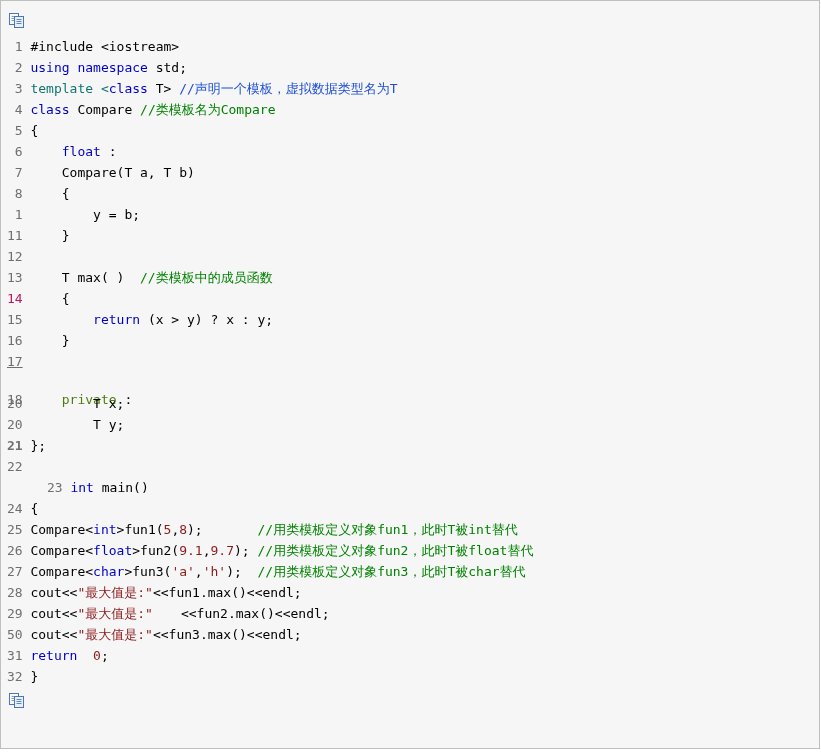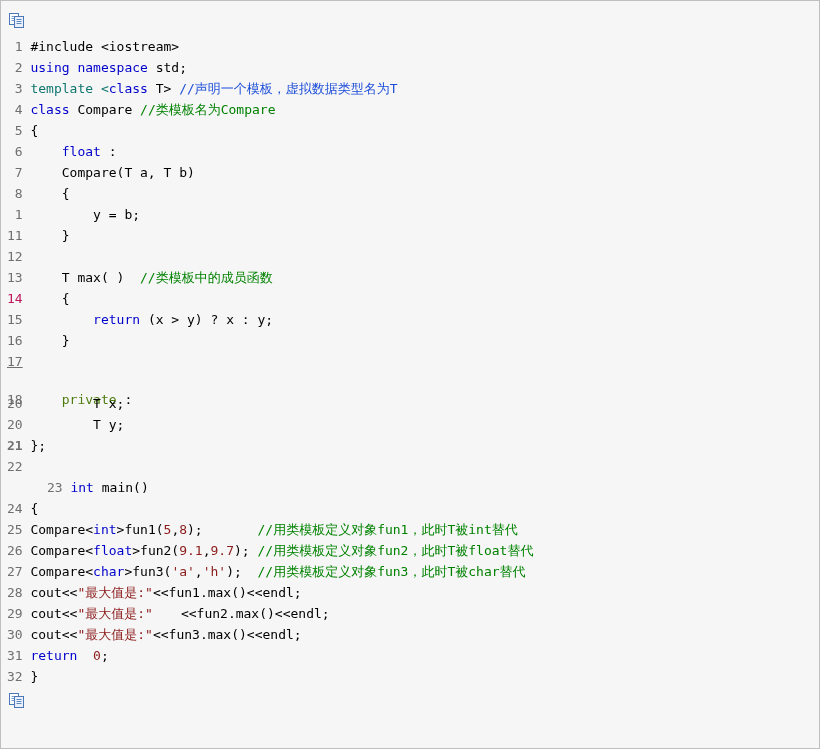--- a/index.html
+++ b/index.html
@@ -91,21 +91,21 @@
       <div class="code-line"><span class="ln" style="color: rgb(111, 111, 111);">20</span><span class="ct"> </span><span class="ct" style="color: rgb(0, 0, 0);">        T y;</span></div>
       <div class="code-line"><span class="ln" style="color: rgb(111, 111, 111); font-weight: bold;">21</span><span class="ct"> </span><span class="ct" style="color: rgb(0, 0, 0);">};</span></div>
       <div class="code-line"><span class="ln" style="color: rgb(111, 111, 111);">22</span><span class="ct"> </span></div>
       <div class="code-line"><span class="ln" style="color: rgb(111, 111, 111); margin-left: 40px;">23</span><span class="ct"> </span><span class="ct" style="color: rgb(0, 0, 204);">int</span><span class="ct" style="color: rgb(0, 0, 0);"> main()</span></div>
       <div class="code-line"><span class="ln" style="color: rgb(111, 111, 111);">24</span><span class="ct"> </span><span class="ct" style="color: rgb(0, 0, 0);">{</span></div>
       <div class="code-line"><span class="ln" style="color: rgb(111, 111, 111);">25</span><span class="ct"> </span><span class="ct" style="color: rgb(0, 0, 0);">Compare&lt;</span><span class="ct" style="color: rgb(0, 0, 204);">int</span><span class="ct" style="color: rgb(0, 0, 0);">&gt;fun1(</span><span class="ct" style="color: rgb(139, 26, 26);">5</span><span class="ct" style="color: rgb(0, 0, 0);">,</span><span class="ct" style="color: rgb(139, 26, 26);">8</span><span class="ct" style="color: rgb(0, 0, 0);">);       </span><span class="ct" style="color: rgb(0, 130, 0);">//用类模板定义对象fun1，此时T被int替代</span></div>
       <div class="code-line"><span class="ln" style="color: rgb(111, 111, 111);">26</span><span class="ct"> </span><span class="ct" style="color: rgb(0, 0, 0);">Compare&lt;</span><span class="ct" style="color: rgb(0, 0, 204);">float</span><span class="ct" style="color: rgb(0, 0, 0);">&gt;fun2(</span><span class="ct" style="color: rgb(139, 26, 26);">9.1</span><span class="ct" style="color: rgb(0, 0, 0);">,</span><span class="ct" style="color: rgb(139, 26, 26);">9.7</span><span class="ct" style="color: rgb(0, 0, 0);">); </span><span class="ct" style="color: rgb(0, 130, 0);">//用类模板定义对象fun2，此时T被float替代</span></div>
       <div class="code-line"><span class="ln" style="color: rgb(111, 111, 111);">27</span><span class="ct"> </span><span class="ct" style="color: rgb(0, 0, 0);">Compare&lt;</span><span class="ct" style="color: rgb(0, 0, 204);">char</span><span class="ct" style="color: rgb(0, 0, 0);">&gt;fun3(</span><span class="ct" style="color: rgb(139, 26, 26);">'a'</span><span class="ct" style="color: rgb(0, 0, 0);">,</span><span class="ct" style="color: rgb(139, 26, 26);">'h'</span><span class="ct" style="color: rgb(0, 0, 0);">);  </span><span class="ct" style="color: rgb(0, 130, 0);">//用类模板定义对象fun3，此时T被char替代</span></div>
       <div class="code-line"><span class="ln" style="color: rgb(111, 111, 111);">28</span><span class="ct"> </span><span class="ct" style="color: rgb(0, 0, 0);">cout&lt;&lt;</span><span class="ct" style="color: rgb(139, 26, 26);">"最大值是:"</span><span class="ct" style="color: rgb(0, 0, 0);">&lt;&lt;fun1.max()&lt;&lt;endl;</span></div>
       <div class="code-line"><span class="ln" style="color: rgb(111, 111, 111);">29</span><span class="ct"> </span><span class="ct" style="color: rgb(0, 0, 0);">cout&lt;&lt;</span><span class="ct" style="color: rgb(139, 26, 26);">"最大值是:"</span><span class="ct" style="color: rgb(0, 0, 0); margin-left: 28px;">&lt;&lt;fun2.max()&lt;&lt;endl;</span></div>
-      <div class="code-line"><span class="ln" style="color: rgb(111, 111, 111);">30</span><span class="ct"> </span><span class="ct" style="color: rgb(0, 0, 0);">cout&lt;&lt;</span><span class="ct" style="color: rgb(139, 26, 26);">"最大值是:"</span><span class="ct" style="color: rgb(0, 0, 0);">&lt;&lt;fun3.max()&lt;&lt;endl;</span></div>
+      <div class="code-line"><span class="ln" style="color: rgb(111, 111, 111);">50</span><span class="ct"> </span><span class="ct" style="color: rgb(0, 0, 0);">cout&lt;&lt;</span><span class="ct" style="color: rgb(139, 26, 26);">"最大值是:"</span><span class="ct" style="color: rgb(0, 0, 0);">&lt;&lt;fun3.max()&lt;&lt;endl;</span></div>
       <div class="code-line"><span class="ln" style="color: rgb(111, 111, 111);">31</span><span class="ct"> </span><span class="ct" style="color: rgb(0, 0, 204);">return</span><span class="ct" style="color: rgb(0, 0, 0);">  </span><span class="ct" style="color: rgb(139, 26, 26);">0</span><span class="ct" style="color: rgb(0, 0, 0);">;</span></div>
       <div class="code-line"><span class="ln" style="color: rgb(111, 111, 111);">32</span><span class="ct"> </span><span class="ct" style="color: rgb(0, 0, 0);">}</span></div>
     </div>
 
   <div class="toolbar-bottom">
     <button class="copy-btn" title="">
       <svg width="17" height="17" viewBox="0 0 17 17">
         <rect x="1.5" y="1.5" width="9" height="11" fill="#ffffff" stroke="#4a77b8"></rect>
         <path d="M3.5 4.5h5 M3.5 6.5h5 M3.5 8.5h5" stroke="#7aa0d4" fill="none"></path>
         <rect x="6.5" y="4.5" width="9" height="11" fill="#e9f0fb" stroke="#4a77b8"></rect>

